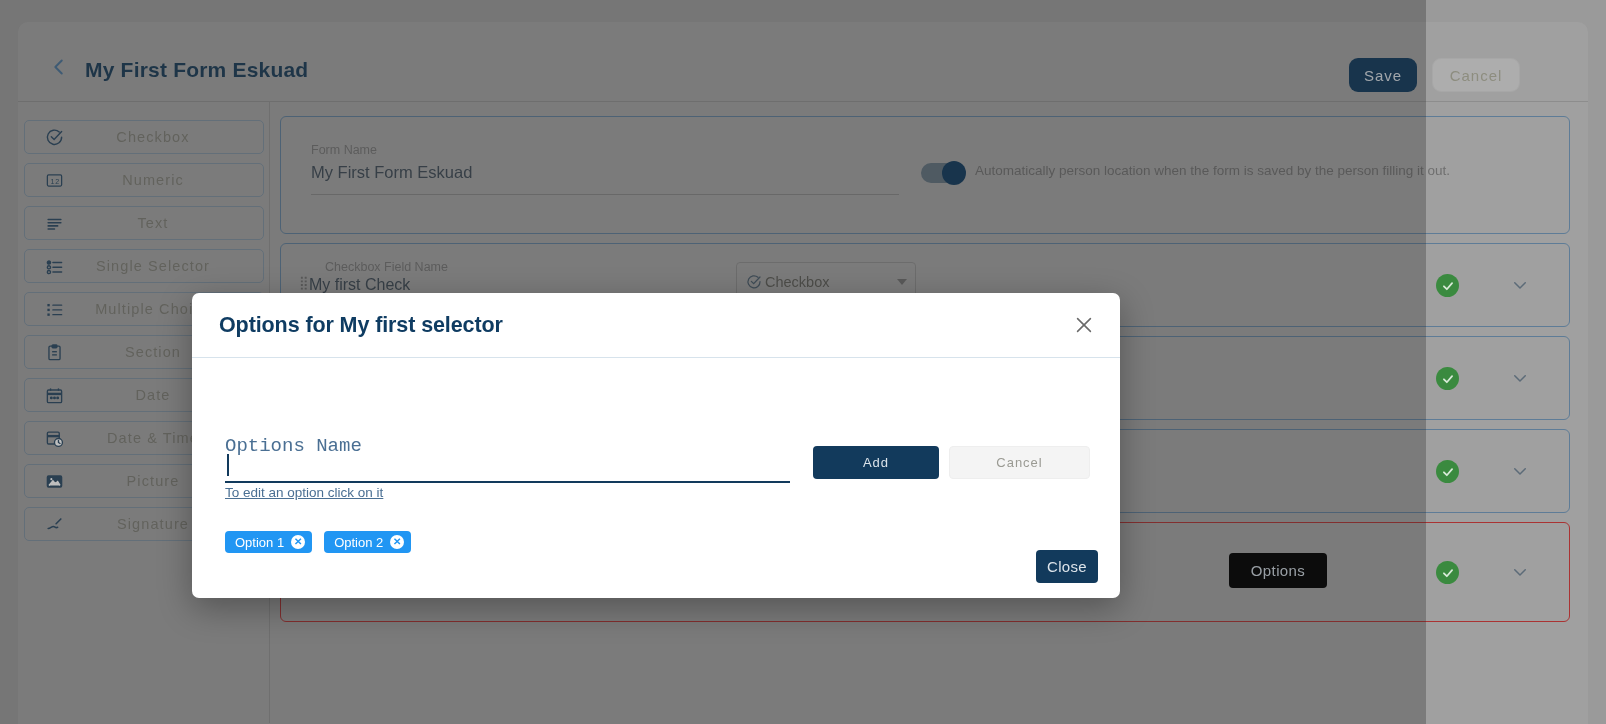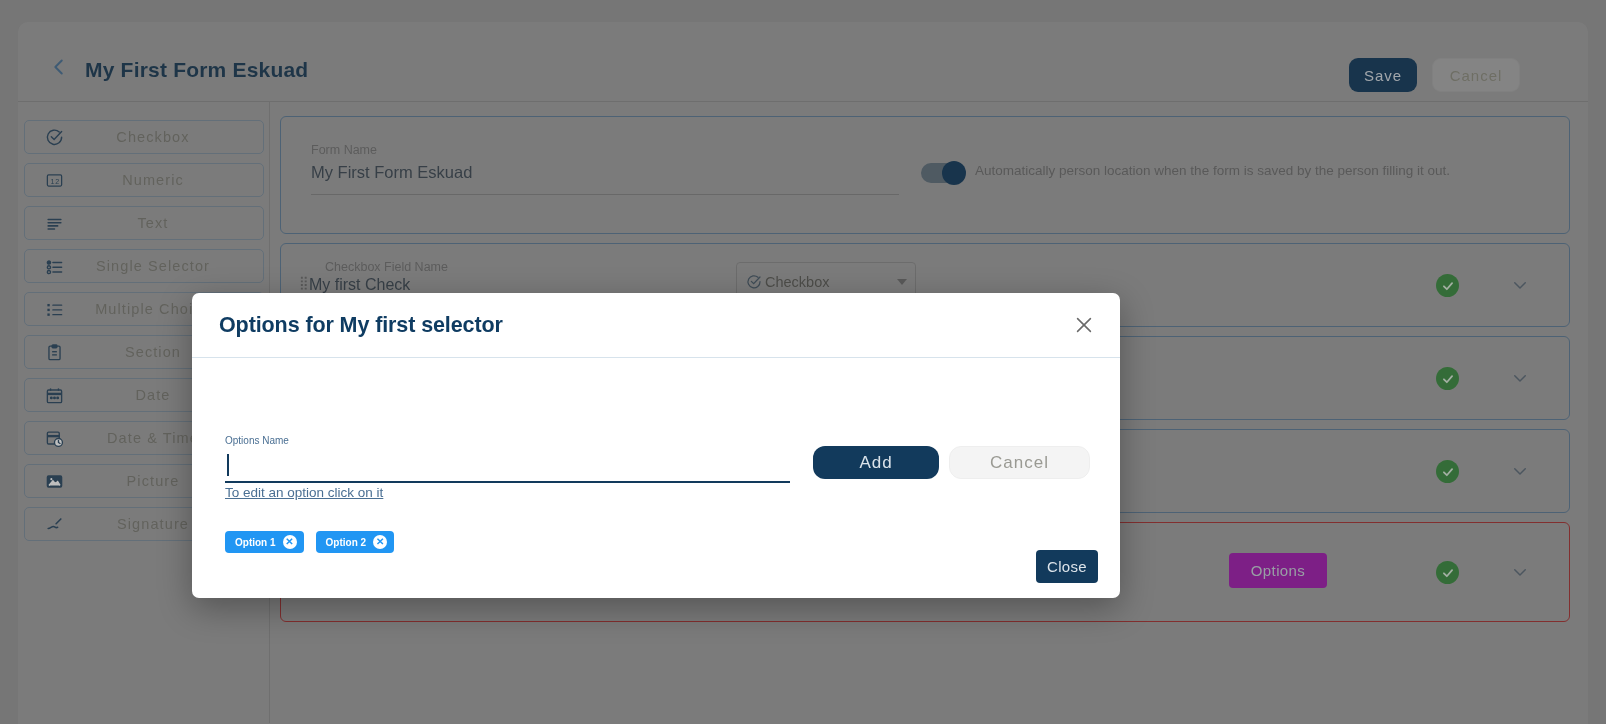--- a/index.html
+++ b/index.html
@@ -7,21 +7,21 @@
   html, body {
     width: 1606px;
     height: 724px;
     overflow: hidden;
     font-family: "Liberation Sans", sans-serif;
     background: #9a9a9a;
   }
 
   #root {
     position: relative;
-    width: 1606px;
+    width: 1426px;
     height: 724px;
     background: #989898;
   }
 
   
   .app-card {
     position: absolute;
     left: 18px;
     top: 22px;
     width: 1570px;
@@ -252,21 +252,21 @@
     border-left: 5px solid transparent;
     border-right: 5px solid transparent;
     border-top: 6px solid #6f6f6f;
   }
   .options-btn {
     position: absolute;
     left: 948px;
     top: 22px;
     width: 98px;
     height: 35px;
-    background: #a21caf;
+    background: #000000;
     color: #c9d2da;
     border-radius: 4px;
     font-size: 15px;
     display: flex;
     align-items: center;
     justify-content: center;
     cursor: pointer;
     letter-spacing: .4px;
   }
   .ok-badge {
@@ -335,22 +335,23 @@
     height: 22px;
     cursor: pointer;
     color: #6b6b6b;
   }
   .modal-body { position: relative; height: 240px; }
 
   .opt-label {
     position: absolute;
     left: 33px;
     top: 77px;
-    font-size: 10px;
+    font-size: 19px;
     color: #4a6f93;
+    font-family: Liberation Mono, monospace;
   }
   .opt-input {
     position: absolute;
     left: 33px;
     top: 95px;
     width: 565px;
     height: 30px;
     border: none;
     border-bottom: 2px solid #123a5c;
     font-size: 15px;
@@ -373,22 +374,22 @@
     left: 33px;
     top: 127px;
     font-size: 13.5px;
     color: #4a6f93;
     text-decoration: underline;
   }
   .m-btn {
     position: absolute;
     top: 88px;
     height: 33px;
-    border-radius: 12px;
-    font-size: 17px;
+    border-radius: 4px;
+    font-size: 13px;
     display: flex;
     align-items: center;
     justify-content: center;
     cursor: pointer;
     letter-spacing: 1px;
   }
   .m-add {
     left: 621px;
     width: 126px;
     background: #123a5c;
@@ -413,23 +414,23 @@
     height: 22px;
     background: #2196f3;
     border-radius: 4px;
     display: flex;
     align-items: center;
     padding: 0 7px 0 10px;
     gap: 7px;
     cursor: pointer;
   }
   .chip-lbl {
-    font-size: 10px;
+    font-size: 13px;
     color: #ffffff;
-    font-weight: bold;
+    font-weight: normal;
     text-align: right;
   }
   .chip-x {
     width: 14px;
     height: 14px;
     border-radius: 50%;
     background: #ffffff;
     color: #2196f3;
     font-size: 10px;
     line-height: 14px;

